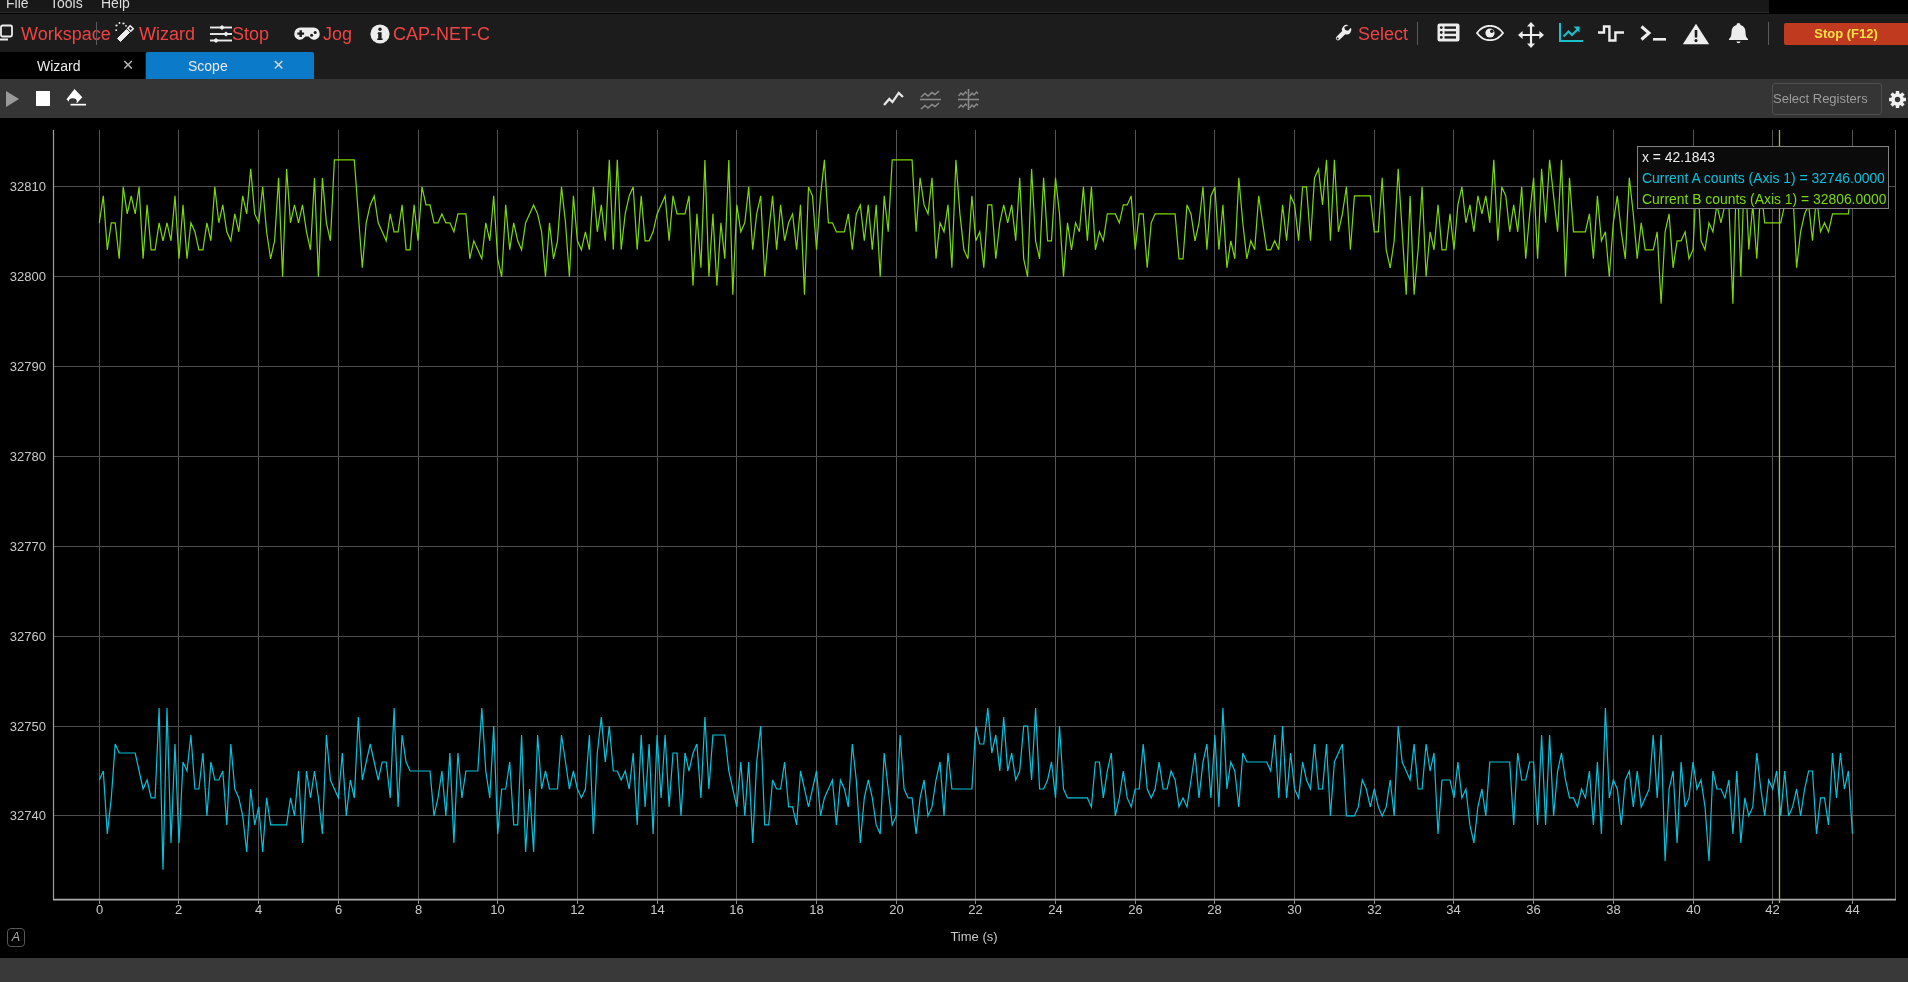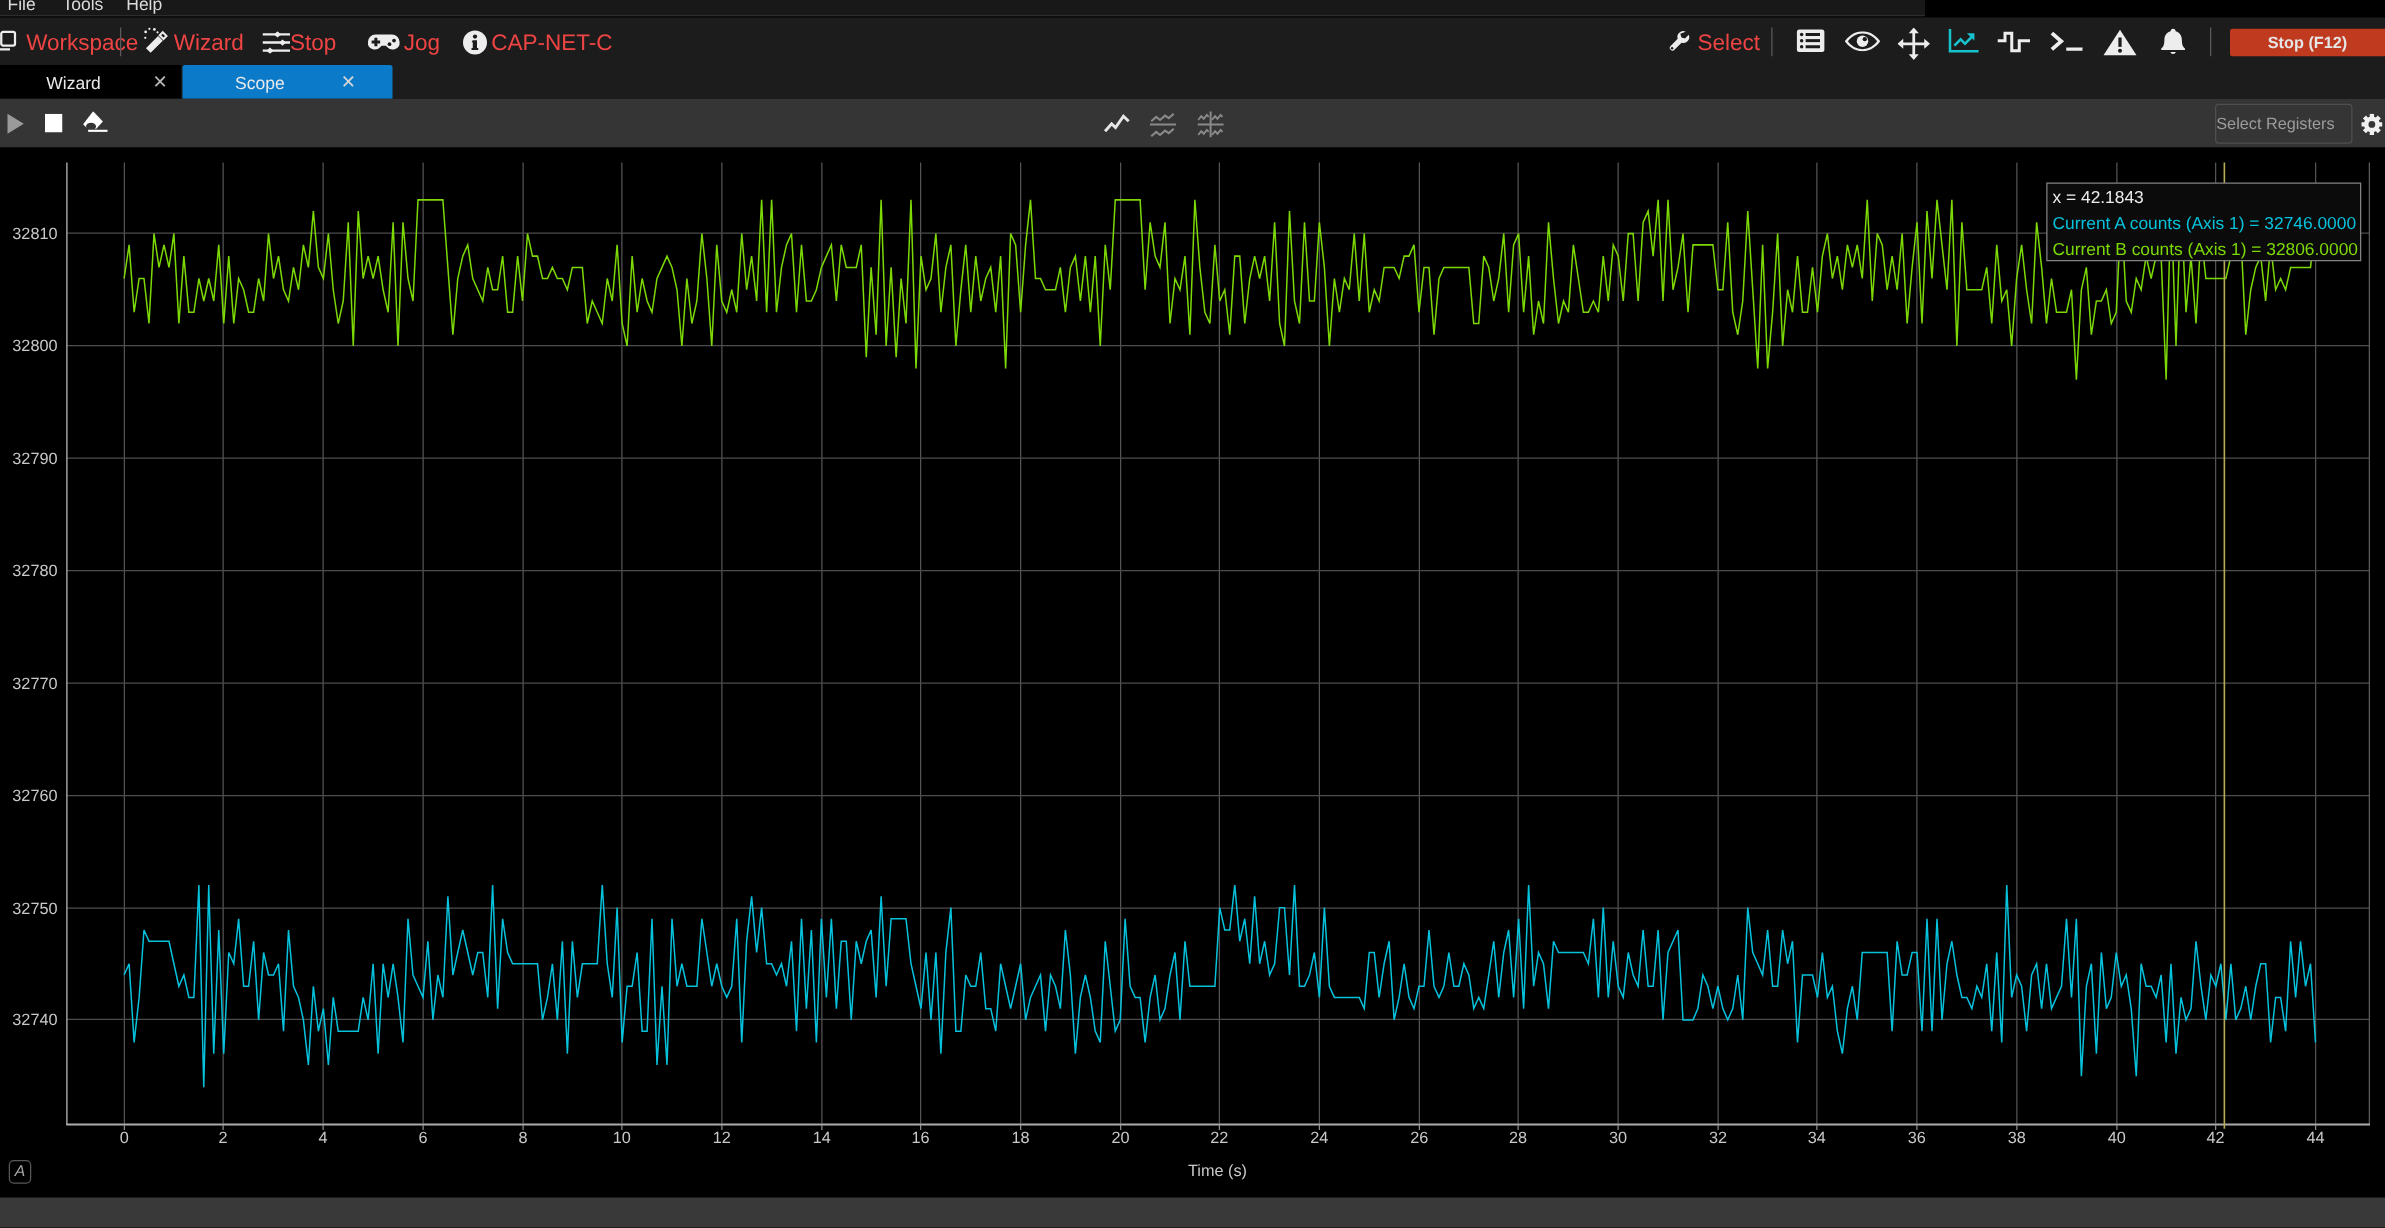--- a/index.html
+++ b/index.html
@@ -1,24 +1,24 @@
 <!DOCTYPE html>
 <html><head><meta charset="utf-8">
 <style>
 *{margin:0;padding:0;box-sizing:border-box}
 html,body{width:1908px;height:982px;overflow:hidden;background:#000;
   font-family:"Liberation Sans",sans-serif;}
-#menubar{position:absolute;left:0;top:0;width:1540px;height:13px;background:#181818;
+#menubar{position:absolute;left:0;top:0;width:1769px;height:13px;background:#181818;
   border-bottom:1px solid #2d2d2d;overflow:hidden}
 #menubar span{position:absolute;top:-4px;font-size:14px;line-height:14px;color:#dcdcdc}
 #toolbar{position:absolute;left:0;top:14px;width:1908px;height:38px;background:#1c1c1c}
 #toolbar .lbl{position:absolute;top:11.5px;font-size:18px;line-height:16px;color:#ef4444}
 .vsep{position:absolute;top:8px;width:1px;height:23px;background:#5a5a5a}
 #stopbtn{position:absolute;left:1784px;top:9px;width:124px;height:22px;background:#c03a1f;
-  color:#e5e5e5;font-size:13px;font-weight:bold;text-align:center;line-height:22px;border-radius:2px 0 0 2px}
+  color:#fde047;font-size:13px;font-weight:bold;text-align:center;line-height:22px;border-radius:2px 0 0 2px}
 #tabrow{position:absolute;left:0;top:52px;width:1908px;height:27px;background:#1c1c1c}
 .tab{position:absolute;top:0;height:27px;font-size:14px;color:#eaeaea}
 .tab .x{position:absolute;top:4.5px;font-size:14.5px;color:#b8b8b8}
 #scopebar{position:absolute;left:0;top:79px;width:1908px;height:39px;background:#353535}
 #selreg{position:absolute;left:1772px;top:4px;width:110px;height:32px;border:1px solid #4f4f4f;
   border-radius:3px;color:#9c9c9c;font-size:13px;text-align:left;line-height:30px}
 #chartwrap{position:absolute;left:0;top:118px;width:1908px;height:840px;background:#000}
 #abadge{position:absolute;left:7px;top:928px;width:18px;height:19px;border:1.4px solid #585858;
   border-radius:4px;color:#a8a8a8;font-size:12.5px;font-style:italic;text-align:center;line-height:17px}
 #bottombar{position:absolute;left:0;top:958px;width:1908px;height:24px;background:#393939}

